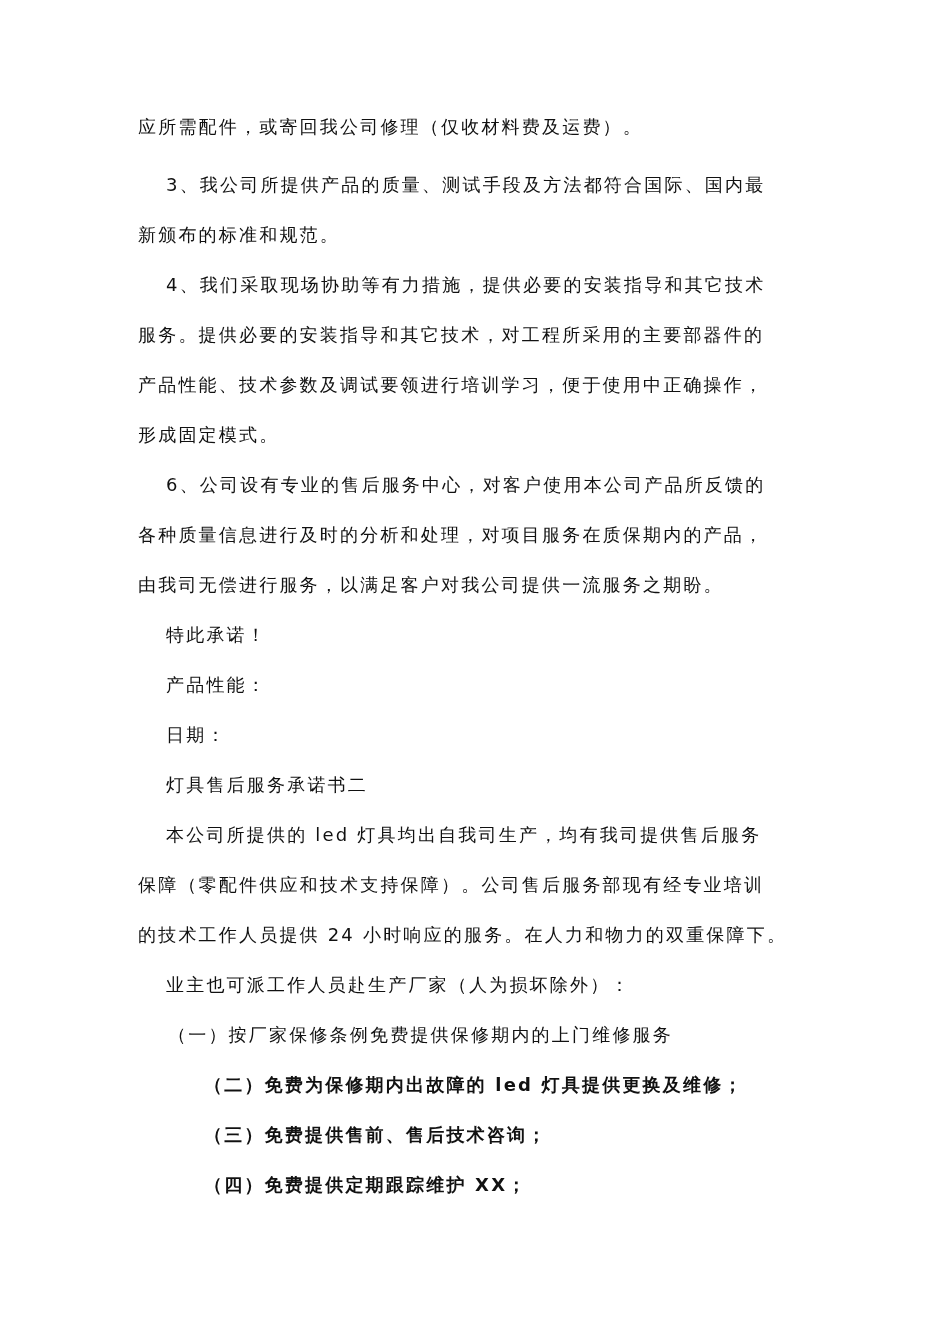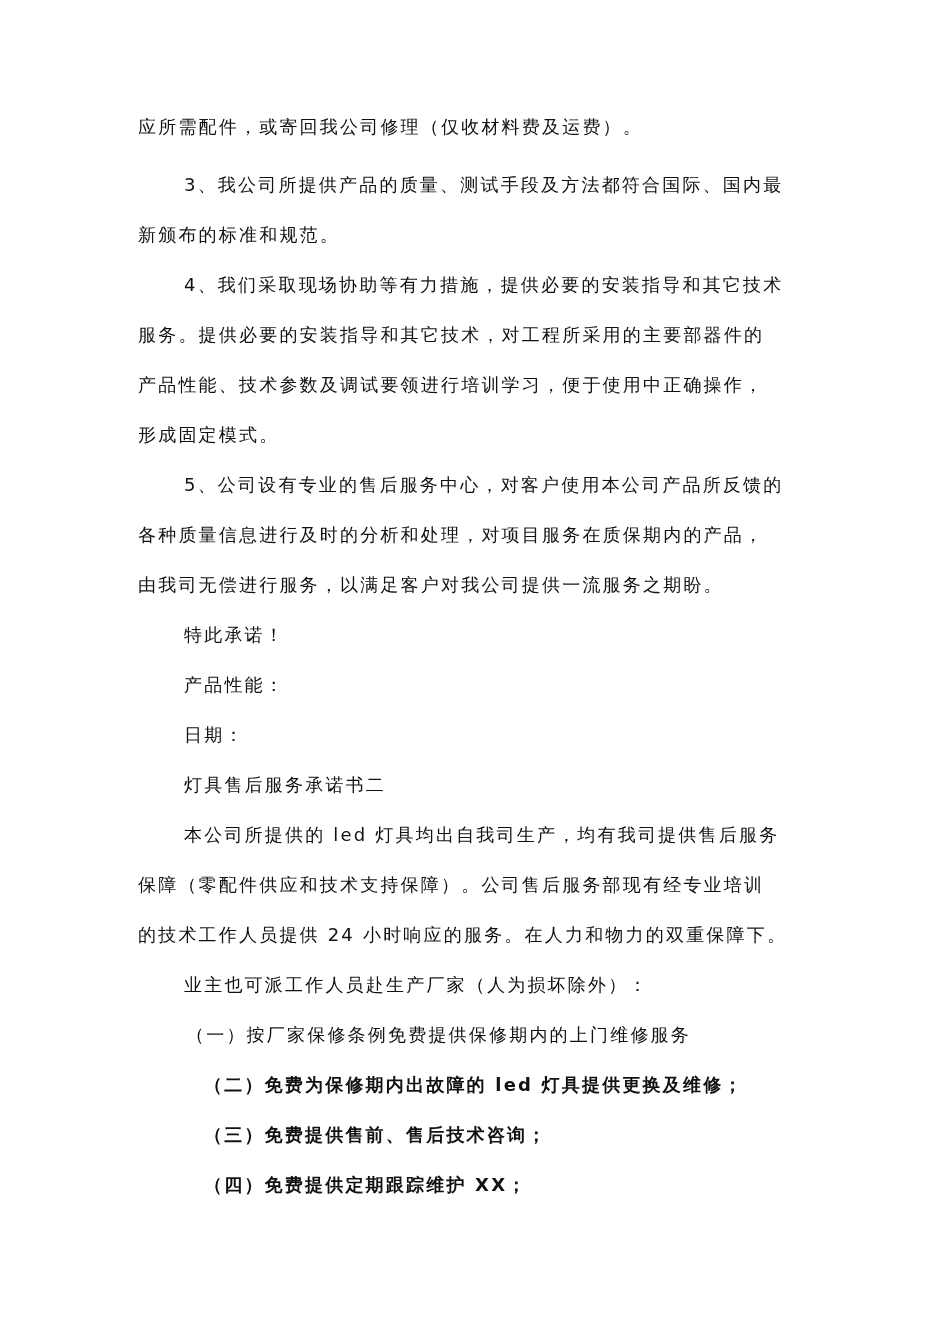--- a/index.html
+++ b/index.html
@@ -1,35 +1,35 @@
 <!DOCTYPE html>
 <html><head>
 <meta charset="utf-8">
 <style>
   html, body { margin: 0; padding: 0; background: #ffffff; }
   body { width: 950px; height: 1344px; position: relative; overflow: hidden;
          font-family: "DejaVu Sans", "Liberation Sans", sans-serif; color: #111; }
   .page { position: absolute; left: 138px; top: 112px; width: 680px; }
   .line { position: absolute; left: 0; white-space: nowrap; font-size: 18px; line-height: 30px; letter-spacing: 2.2px; }
-  .ind2 { left: 46px; }
-  .ind1 { left: 48px; text-align: center; }
+  .ind2 { left: 28px; }
+  .ind1 { left: 30px; text-align: center; }
   .ind3 { left: 66px; font-weight: bold; }
 </style>
 </head>
 <body>
 
 <div class="page">
   <div class="line" style="top:0px">应所需配件，或寄回我公司修理（仅收材料费及运费）。</div>
   <div class="line ind2" style="top:58px">3、我公司所提供产品的质量、测试手段及方法都符合国际、国内最</div>
   <div class="line" style="top:108px">新颁布的标准和规范。</div>
   <div class="line ind2" style="top:158px">4、我们采取现场协助等有力措施，提供必要的安装指导和其它技术</div>
   <div class="line" style="top:208px">服务。提供必要的安装指导和其它技术，对工程所采用的主要部器件的</div>
   <div class="line" style="top:258px">产品性能、技术参数及调试要领进行培训学习，便于使用中正确操作，</div>
   <div class="line" style="top:308px">形成固定模式。</div>
-  <div class="line ind2" style="top:358px">5、公司设有专业的售后服务中心，对客户使用本公司产品所反馈的</div>
+  <div class="line ind2" style="top:358px">6、公司设有专业的售后服务中心，对客户使用本公司产品所反馈的</div>
   <div class="line" style="top:408px">各种质量信息进行及时的分析和处理，对项目服务在质保期内的产品，</div>
   <div class="line" style="top:458px">由我司无偿进行服务，以满足客户对我公司提供一流服务之期盼。</div>
   <div class="line ind2" style="top:508px">特此承诺！</div>
   <div class="line ind2" style="top:558px">产品性能：</div>
   <div class="line ind2" style="top:608px">日期：</div>
   <div class="line ind2" style="top:658px">灯具售后服务承诺书二</div>
   <div class="line ind2" style="top:708px">本公司所提供的 led 灯具均出自我司生产，均有我司提供售后服务</div>
   <div class="line" style="top:758px">保障（零配件供应和技术支持保障）。公司售后服务部现有经专业培训</div>
   <div class="line" style="top:808px">的技术工作人员提供 24 小时响应的服务。在人力和物力的双重保障下。</div>
   <div class="line ind2" style="top:858px">业主也可派工作人员赴生产厂家（人为损坏除外）：</div>

